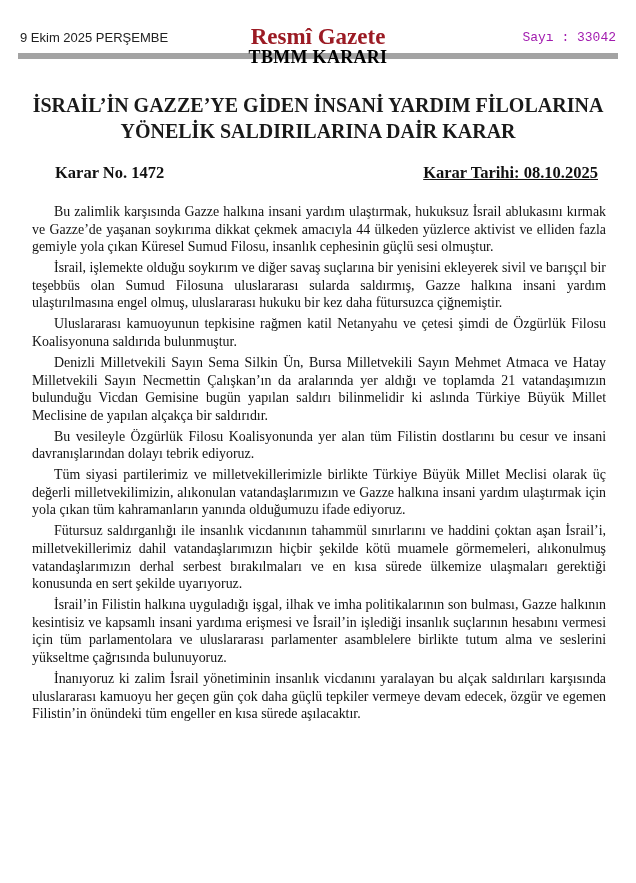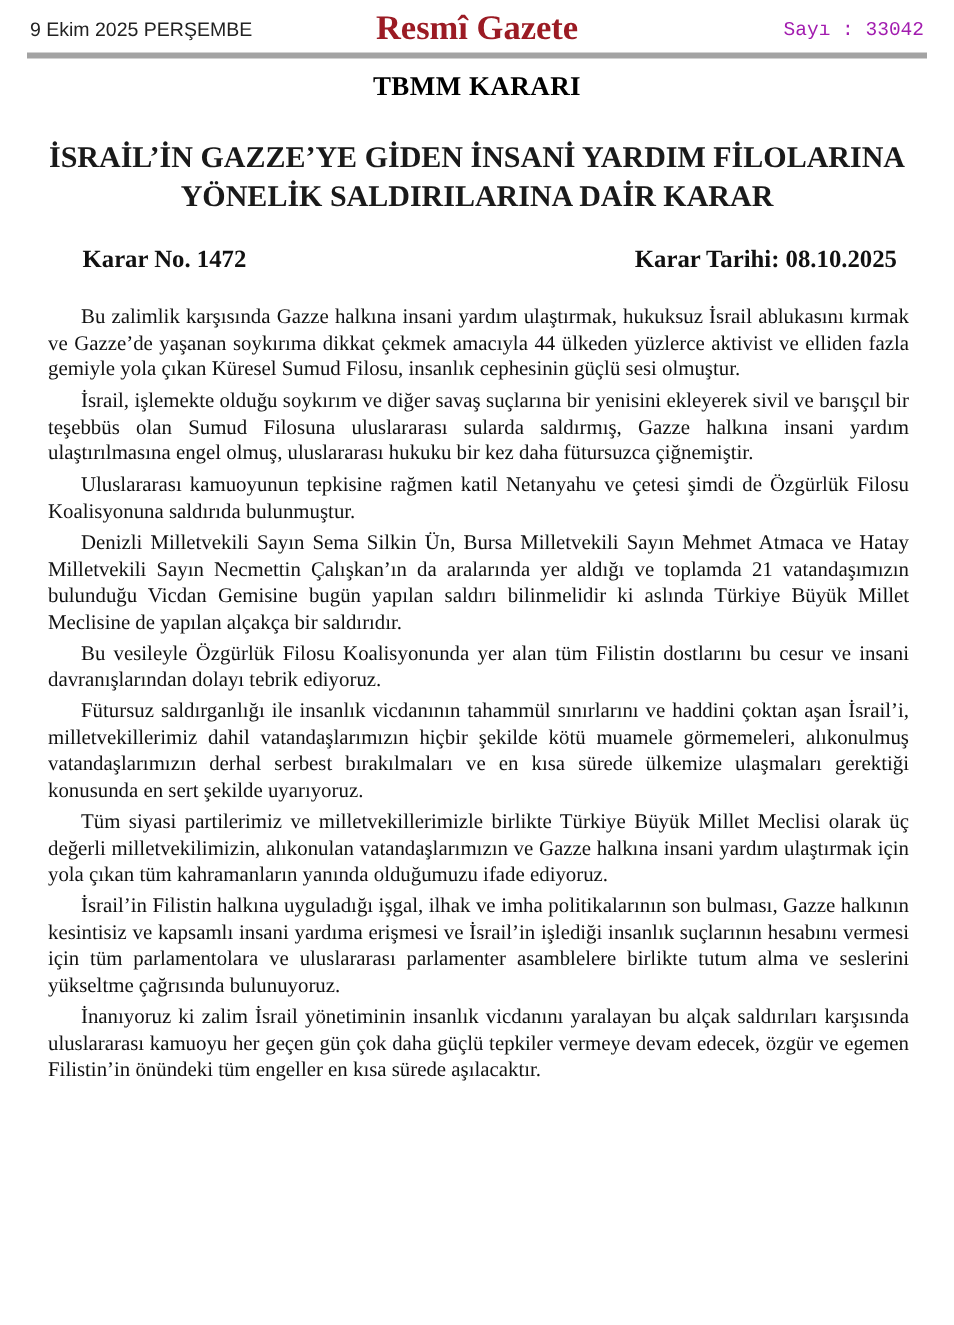--- a/index.html
+++ b/index.html
@@ -1,25 +1,25 @@
 <!DOCTYPE html>
 <html><head>
 <meta charset="utf-8">
 <style>
   html, body { margin: 0; padding: 0; background: #ffffff; }
   body { width: 636px; height: 883px; overflow: hidden; position: relative; color: #111; }
-  .masthead { position: absolute; left: 18px; right: 18px; top: 0; height: 35px; border-bottom: 4px solid #a3a3a3; }
+  .masthead { position: absolute; left: 18px; right: 18px; top: 18px; height: 35px; border-bottom: 6px solid #a3a3a3; }
   .mh-date { position: absolute; left: 2px; top: 12px; font-family: "Liberation Sans", sans-serif; font-size: 13px; color: #222; }
   .mh-title { position: absolute; left: 0; right: 0; top: 6px; text-align: center; font-family: "Liberation Serif", serif; font-weight: bold; font-size: 23px; color: #9b1b24; }
   .mh-issue { position: absolute; right: 2px; top: 12px; font-family: Liberation Mono, monospace; font-size: 13px; color: #a21caf; margin-left: 39px; }
   .doc-type { position: absolute; left: 0; right: 0; top: 47px; text-align: center; font-family: "Liberation Serif", serif; font-weight: bold; font-size: 18px; color: #000000; letter-spacing: 0.3px; }
   .doc-heading { position: absolute; left: 0; right: 0; top: 92px; text-align: center; font-family: "Liberation Serif", serif; font-weight: bold; font-size: 20px; line-height: 26px; color: #1a1a1a; }
   .decision-meta { position: absolute; left: 55px; right: 38px; top: 163px; font-family: "Liberation Serif", serif; font-weight: bold; font-size: 16.5px; text-decoration: underline; color: #111; }
   .decision-meta .left { position: absolute; left: 0; }
-  .decision-meta .right { position: absolute; right: 0; }
+  .decision-meta .right { position: absolute; right: 0; text-decoration: underline; }
   .body-text { position: absolute; left: 32px; right: 30px; top: 203px; font-family: "Liberation Serif", serif; font-size: 13.9px; line-height: 17.6px; color: #111; text-align: justify; }
   .body-text p { margin: 0 0 3.4px 0; text-indent: 22px; }
 </style>
 </head>
 <body>
 
 <div class="masthead">
   <span class="mh-date">9 Ekim 2025 PERŞEMBE</span>
   <div class="mh-title" style="color: rgb(155, 27, 36);">Resmî Gazete</div>
   <span class="mh-issue">Sayı : 33042</span>
@@ -36,17 +36,17 @@
   <span class="left">Karar No. 1472</span>
   <span class="right">Karar Tarihi: 08.10.2025</span>
 </div>
 
 <div class="body-text">
   <p>Bu zalimlik karşısında Gazze halkına insani yardım ulaştırmak, hukuksuz İsrail ablukasını kırmak ve Gazze’de yaşanan soykırıma dikkat çekmek amacıyla 44 ülkeden yüzlerce aktivist ve elliden fazla gemiyle yola çıkan Küresel Sumud Filosu, insanlık cephesinin güçlü sesi olmuştur.</p>
   <p>İsrail, işlemekte olduğu soykırım ve diğer savaş suçlarına bir yenisini ekleyerek sivil ve barışçıl bir teşebbüs olan Sumud Filosuna uluslararası sularda saldırmış, Gazze halkına insani yardım ulaştırılmasına engel olmuş, uluslararası hukuku bir kez daha fütursuzca çiğnemiştir.</p>
   <p>Uluslararası kamuoyunun tepkisine rağmen katil Netanyahu ve çetesi şimdi de Özgürlük Filosu Koalisyonuna saldırıda bulunmuştur.</p>
   <p>Denizli Milletvekili Sayın Sema Silkin Ün, Bursa Milletvekili Sayın Mehmet Atmaca ve Hatay Milletvekili Sayın Necmettin Çalışkan’ın da aralarında yer aldığı ve toplamda 21 vatandaşımızın bulunduğu Vicdan Gemisine bugün yapılan saldırı bilinmelidir ki aslında Türkiye Büyük Millet Meclisine de yapılan alçakça bir saldırıdır.</p>
   <p>Bu vesileyle Özgürlük Filosu Koalisyonunda yer alan tüm Filistin dostlarını bu cesur ve insani davranışlarından dolayı tebrik ediyoruz.</p>
+  <p>Tüm siyasi partilerimiz ve milletvekillerimizle birlikte Türkiye Büyük Millet Meclisi olarak üç değerli milletvekilimizin, alıkonulan vatandaşlarımızın ve Gazze halkına insani yardım ulaştırmak için yola çıkan tüm kahramanların yanında olduğumuzu ifade ediyoruz.</p>
   <p>Fütursuz saldırganlığı ile insanlık vicdanının tahammül sınırlarını ve haddini çoktan aşan İsrail’i, milletvekillerimiz dahil vatandaşlarımızın hiçbir şekilde kötü muamele görmemeleri, alıkonulmuş vatandaşlarımızın derhal serbest bırakılmaları ve en kısa sürede ülkemize ulaşmaları gerektiği konusunda en sert şekilde uyarıyoruz.</p>
-  <p>Tüm siyasi partilerimiz ve milletvekillerimizle birlikte Türkiye Büyük Millet Meclisi olarak üç değerli milletvekilimizin, alıkonulan vatandaşlarımızın ve Gazze halkına insani yardım ulaştırmak için yola çıkan tüm kahramanların yanında olduğumuzu ifade ediyoruz.</p>
   <p>İsrail’in Filistin halkına uyguladığı işgal, ilhak ve imha politikalarının son bulması, Gazze halkının kesintisiz ve kapsamlı insani yardıma erişmesi ve İsrail’in işlediği insanlık suçlarının hesabını vermesi için tüm parlamentolara ve uluslararası parlamenter asamblelere birlikte tutum alma ve seslerini yükseltme çağrısında bulunuyoruz.</p>
   <p>İnanıyoruz ki zalim İsrail yönetiminin insanlık vicdanını yaralayan bu alçak saldırıları karşısında uluslararası kamuoyu her geçen gün çok daha güçlü tepkiler vermeye devam edecek, özgür ve egemen Filistin’in önündeki tüm engeller en kısa sürede aşılacaktır.</p>
 </div>
 
 </body></html>

